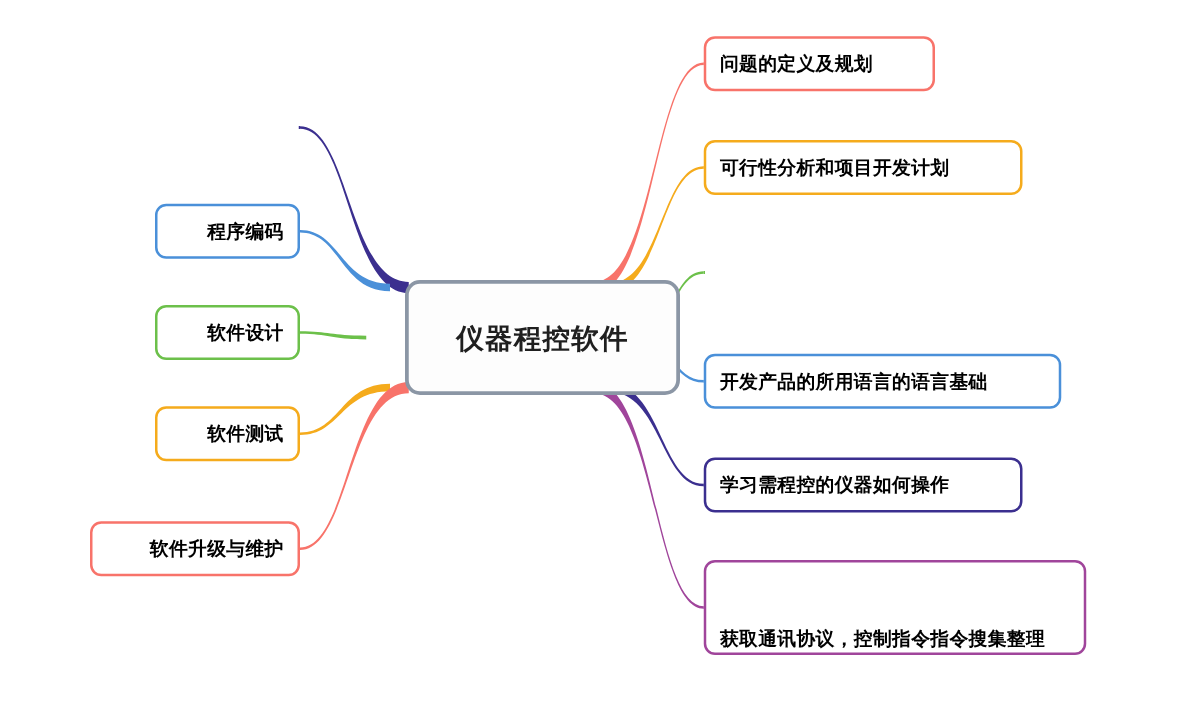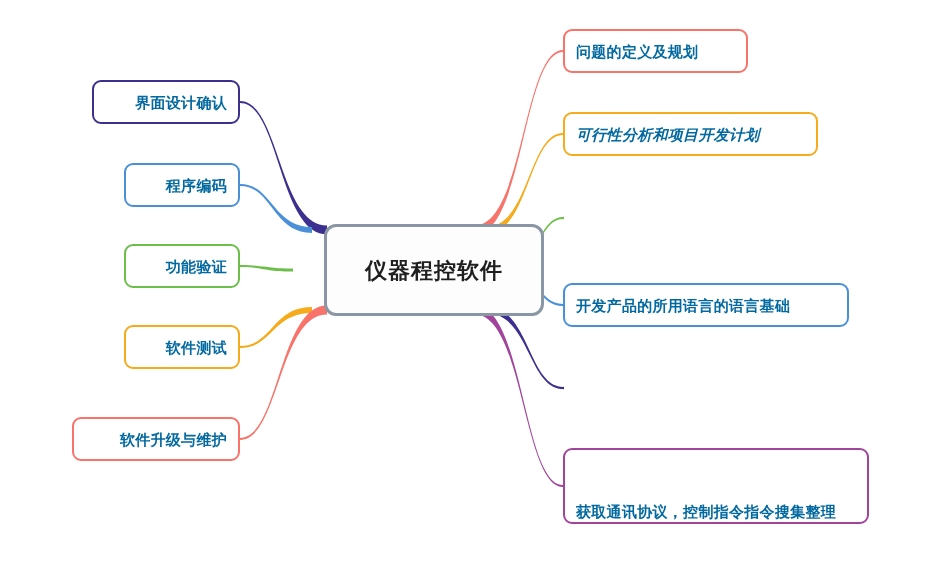--- a/index.html
+++ b/index.html
@@ -29,21 +29,21 @@
   .node {
     position: absolute;
     box-sizing: border-box;
     background: #ffffff;
     border-style: solid;
     border-width: 2.5px;
     border-radius: 9px;
     display: flex;
     align-items: center;
     font-weight: bold;
-    color: #0369a1;
+    color: #000000;
     letter-spacing: 0.3px;
     z-index: 5;
   }
   .node.leaf {
     font-size: 15px;
     line-height: 21px;
     padding: 0 11px;
   }
   .node.leaf.left {
     justify-content: flex-end;
@@ -105,42 +105,42 @@
       <path d="M 487 306.7 C 528.8 306.7, 528.8 387, 563 387 L 563 389 C 528.8 389, 528.8 313.3, 487 313.3 Z" fill="#3b2f8f" stroke="none"></path>
       <path d="M 563 388 L 564 388" stroke="#3b2f8f" stroke-width="2.5" fill="none"></path>
       <path d="M 475 305.5 C 523.4 305.5, 523.4 485, 563 485 L 563 487 C 523.4 487, 523.4 314.5, 475 314.5 Z" fill="#a0459b" stroke="none"></path>
       <path d="M 563 486 L 564 486" stroke="#a0459b" stroke-width="2.5" fill="none"></path>
     </svg>
 
   <div id="central" style="left: 291px; top: 224px; width: 220px; height: 92px; margin-left: 33px;">
     <span class="cline">仪器程控软件</span>
   </div>
 
-  <div class="node leaf left" style="left: 92px; top: 80px; width: 148px; height: 44px; border-color: rgb(59, 47, 143);">
-    <span>界面设计确认</span>
-  </div>
   <div class="node leaf left" style="left: 124px; top: 163px; width: 116px; height: 44px; border-color: rgb(74, 144, 217);">
     <span>程序编码</span>
   </div>
   <div class="node leaf left" style="left: 124px; top: 244px; width: 116px; height: 44px; border-color: rgb(108, 192, 74);">
-    <span>功能验证</span>
+    <span>软件设计</span>
   </div>
   <div class="node leaf left" style="left: 124px; top: 325px; width: 116px; height: 44px; border-color: rgb(245, 171, 28);">
     <span>软件测试</span>
   </div>
   <div class="node leaf left" style="left: 72px; top: 417px; width: 168px; height: 44px; border-color: rgb(248, 115, 106);">
     <span>软件升级与维护</span>
   </div>
 
   <div class="node leaf right" style="left: 563px; top: 29px; width: 185px; height: 44px; border-color: rgb(248, 115, 106);">
     <span>问题的定义及规划</span>
   </div>
-  <div class="node leaf right" style="left: 563px; top: 112px; width: 255px; height: 44px; border-color: rgb(245, 171, 28); font-style: italic;">
+  <div class="node leaf right" style="left: 563px; top: 112px; width: 255px; height: 44px; border-color: rgb(245, 171, 28);">
     <span>可行性分析和项目开发计划</span>
   </div>
   <div class="node leaf right" style="left: 563px; top: 283px; width: 286px; height: 44px; border-color: rgb(74, 144, 217); text-align: center;">
     <span>开发产品的所用语言的语言基础</span>
+  </div>
+  <div class="node leaf right" style="left: 563px; top: 366px; width: 255px; height: 44px; border-color: rgb(59, 47, 143);">
+    <span>学习需程控的仪器如何操作</span>
   </div>
   <div class="node leaf right wrap" style="left: 563px; top: 448px; width: 306px; height: 76px; border-color: rgb(160, 69, 155);">
     <span>获取通讯协议，控制指令指令搜集整理</span>
   </div>
 
 </div>
 
 </body></html>

